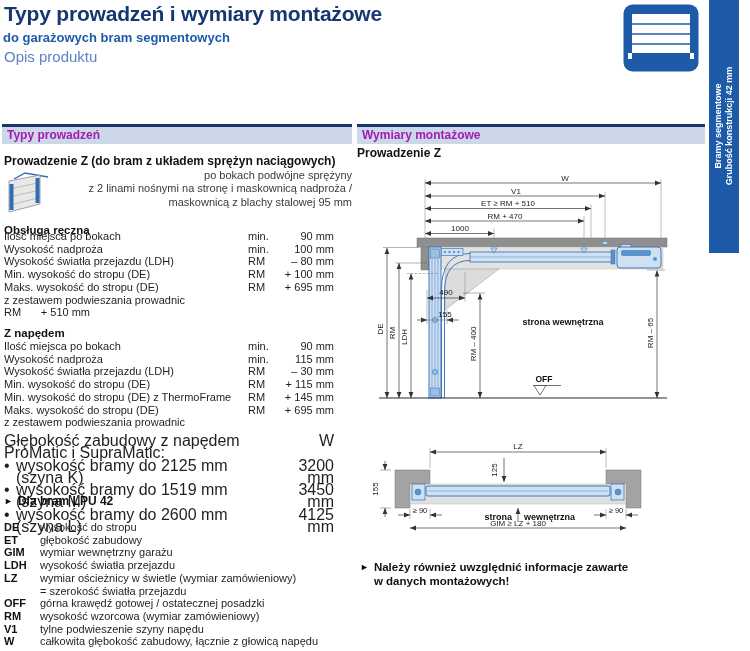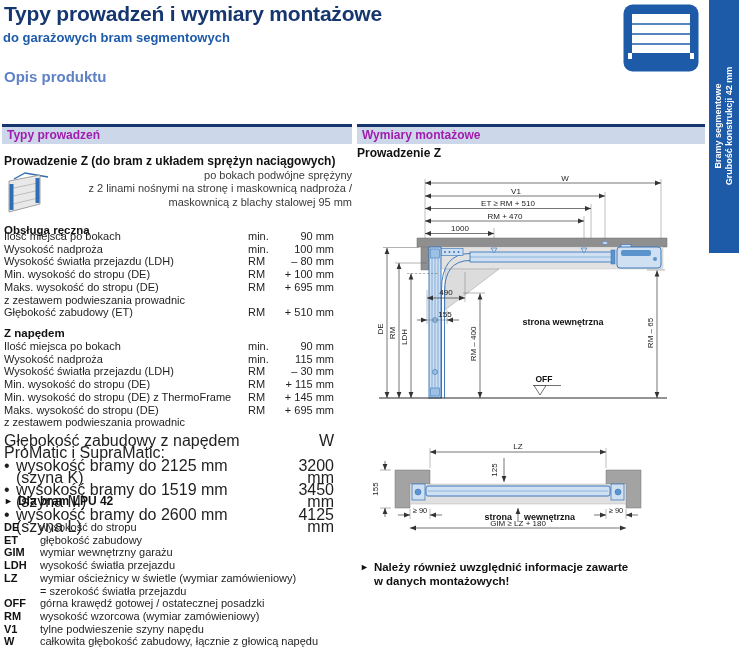--- a/index.html
+++ b/index.html
@@ -2,21 +2,21 @@
 <html><head>
 <meta charset="utf-8">
 <style>
   html,body{margin:0;padding:0;background:#fff;}
   .page{position:relative;width:750px;height:651px;background:#fff;overflow:hidden;
         font-family:"Liberation Sans",sans-serif;color:#1a1a1a;padding-left:36px;}
   .abs{position:absolute;}
   
   .title{left:4px;top:2px;font-size:21px;font-weight:bold;color:#15366f;letter-spacing:-0.2px;}
   .subtitle{left:3px;top:30px;font-size:13px;font-weight:bold;color:#1d5ba9;}
-  .opis{left:4px;top:68px;font-size:15px;font-weight:bold;color:#5f82c4;}
+  .opis{left:4px;top:48px;font-size:15px;font-weight:normal;color:#5f82c4;}
   .side-tab{left:709px;top:0;width:30px;height:253px;background:#1d5ba9;}
   .side-tab-inner{position:absolute;left:-112px;top:111px;width:253px;height:30px;
     transform:rotate(-90deg);display:flex;flex-direction:column;justify-content:center;
     text-align:center;color:#fff;font-size:9px;font-weight:bold;line-height:11px;}
   
   .secbar{height:16px;border-top:3px solid #16366e;background:#ccd7e9;
     font-size:12px;font-weight:bold;color:#a21caf;padding:1px 0 0 5px;box-sizing:content-box;}
   .bar-left{left:2px;top:124px;width:345px;}
   .bar-right{left:357px;top:124px;width:343px;}
   .heading{font-size:12px;font-weight:bold;color:#111;}
@@ -137,21 +137,20 @@
         <span class="tv">+ 695 mm</span>
       </div>
 
       <div class="trow">
         <span class="tl">z zestawem podwieszania prowadnic</span>
         <span class="tq"></span>
         <span class="tv"></span>
       </div>
 
       <div class="trow">
-        <span class="tl">Głębokość zabudowy (ET)</span>
         <span class="tq">RM</span>
         <span class="tv">+ 510 mm</span>
       </div>
     </div>
 
   <div class="abs subhead" style="top:327px;">Z napędem</div>
   <div class="abs tbl" style="top:340px;">
 
       <div class="trow">
         <span class="tl">Ilość miejsca po bokach</span>

